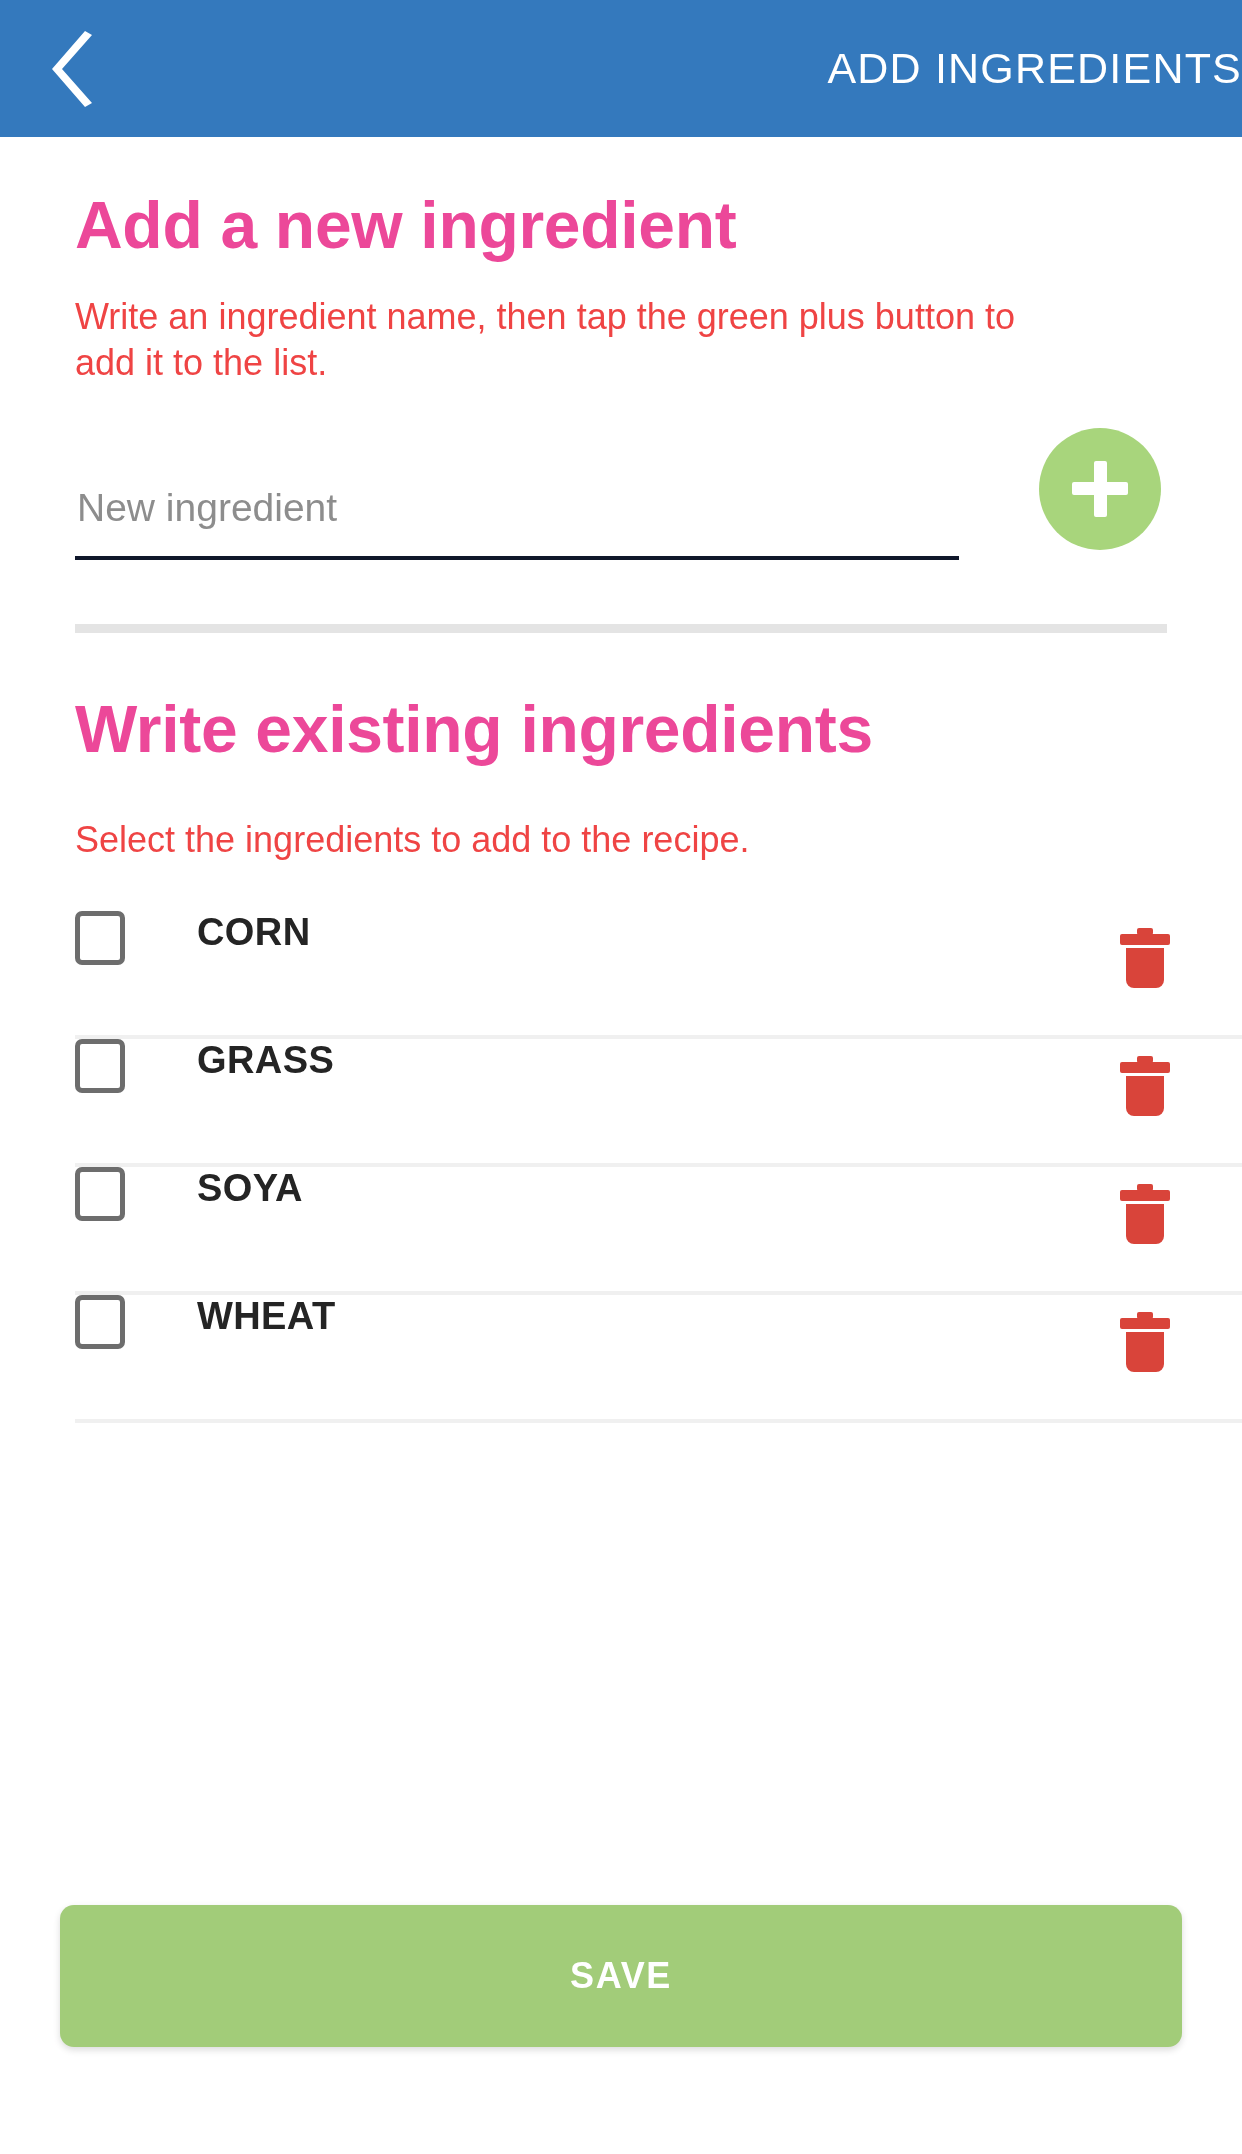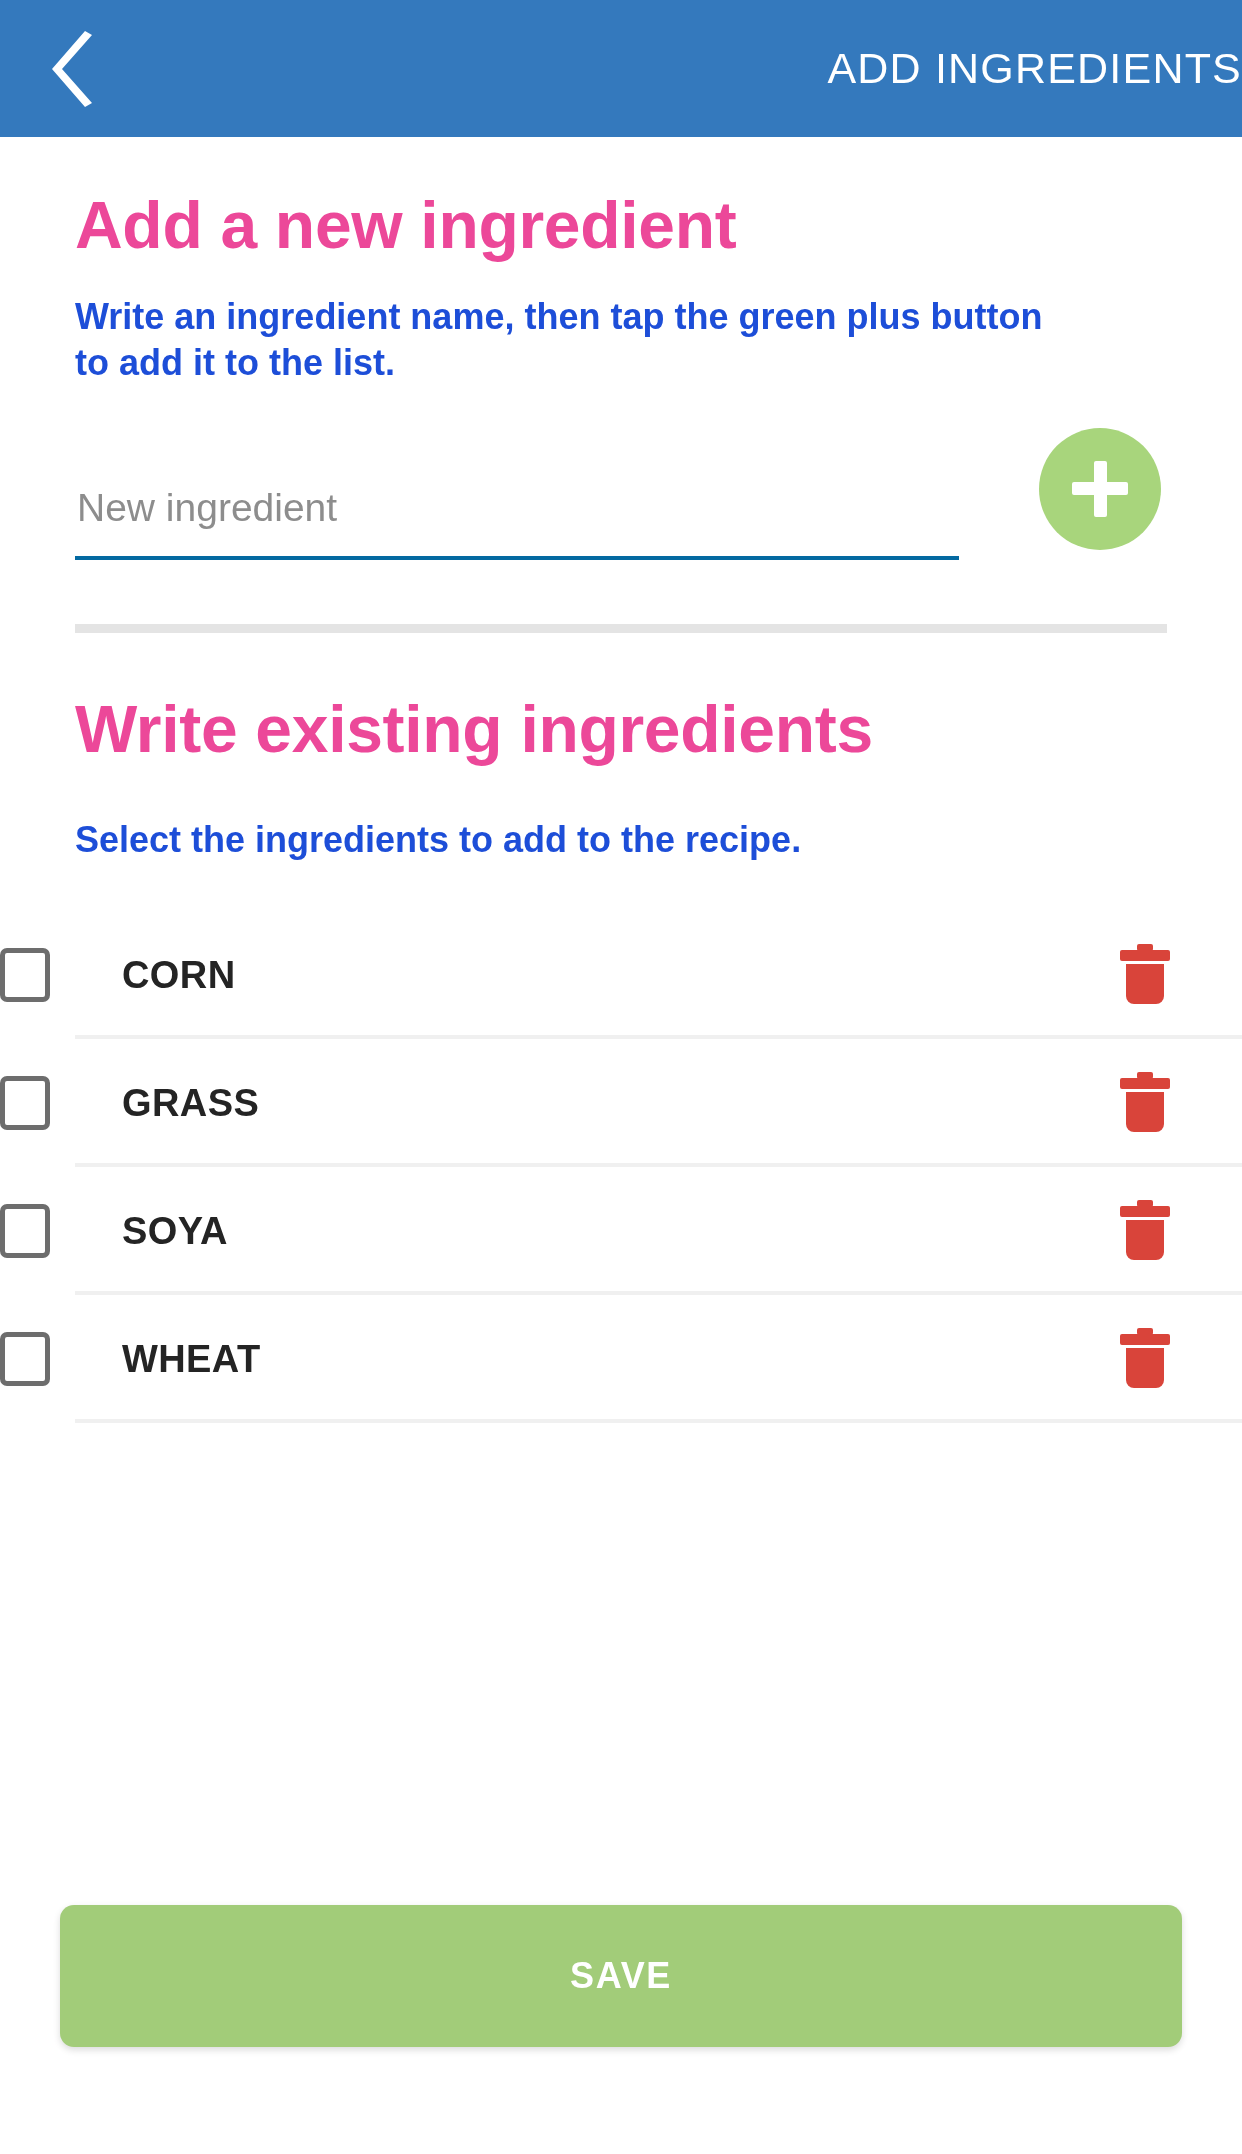--- a/index.html
+++ b/index.html
@@ -57,22 +57,22 @@
   .section-title {
     font-size: 66px;
     font-weight: 700;
     color: #ec4899;
     letter-spacing: -0.3px;
     line-height: 1.1;
   }
   .section-desc {
     margin-top: 32px;
     font-size: 36px;
-    font-weight: 700;
-    color: #1d4ed8;
+    font-weight: 400;
+    color: #ef4444;
     line-height: 1.28;
     max-width: 1010px;
   }
 
   .input-row {
     margin-top: 62px;
     display: flex;
     align-items: flex-end;
     height: 120px;
   }
@@ -84,21 +84,21 @@
   .text-input {
     width: 100%;
     height: 92px;
     border: none;
     outline: none;
     background: transparent;
     font-family: "Liberation Sans", sans-serif;
     font-size: 39px;
     color: #4c1d95;
     padding: 0 2px 8px 2px;
-    border-bottom: 4px solid #0369a1;
+    border-bottom: 4px solid #0f172a;
   }
   .text-input::placeholder { color: #8d8d8d; opacity: 1; }
 
   .plus-btn {
     margin-left: 80px;
     width: 122px;
     height: 122px;
     border-radius: 50%;
     background: #a8d57c;
     border: none;
@@ -137,21 +137,21 @@
   }
   .section-two .head-pad { padding: 0 75px; }
   .section-two .section-desc { margin-top: 52px; }
 
   
   .ing-list { margin-top: 48px; }
   .ing-row {
     position: relative;
     height: 128px;
     display: flex;
-    align-items: center;
+    padding-left: 75px;
     padding-right: 55px;
   }
   .ing-row .divider {
     position: absolute;
     left: 75px;
     right: 0;
     bottom: 0;
     height: 4px;
     background: #f0f0f0;
   }

